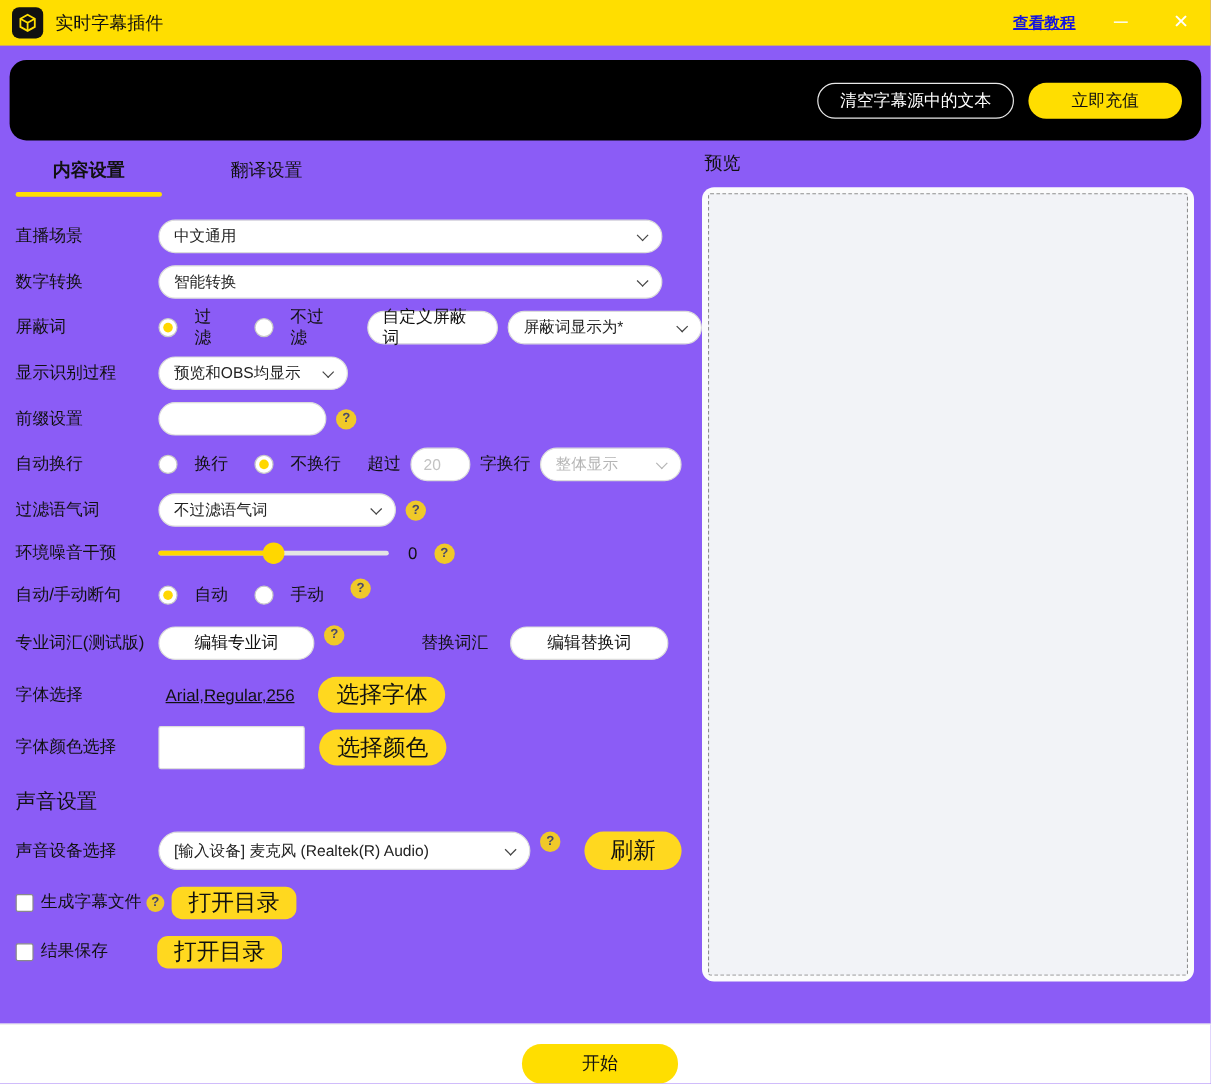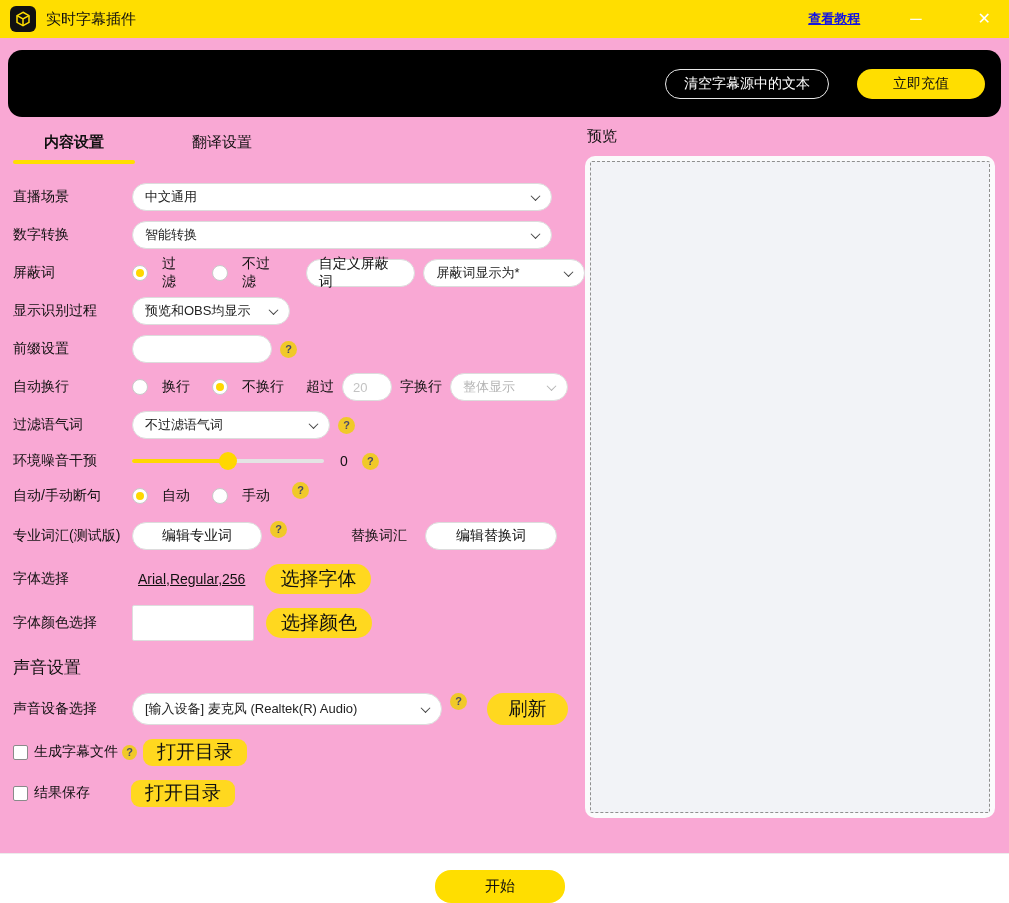--- a/index.html
+++ b/index.html
@@ -1,40 +1,40 @@
 <!DOCTYPE html>
 <html><head>
 <meta charset="utf-8">
 <style>
   * { margin:0; padding:0; box-sizing:border-box; }
   html,body { width:1009px; height:903px; }
   body {
     font-family:"Liberation Sans","DejaVu Sans",sans-serif;
     background:#fff; color:#111; overflow:hidden;
   }
-  .app { position:relative; width:1009px; height:903px; background:#f9a8d4; }
+  .app { position:relative; width:1009px; height:903px; background:#8b5cf6; }
 
   
   .titlebar {
     height:38px; background:#FFDE00; display:flex; align-items:center;
     padding:0 12px 0 10px; gap:10px;
   }
   .applogo {
     width:26px; height:26px; background:#111; border-radius:6px;
     display:flex; align-items:center; justify-content:center; flex:0 0 auto;
   }
   .apptitle { font-size:15px; font-weight:500; color:#101010; }
-  .titlebar-right { margin-left:auto; display:flex; align-items:center; gap:44px; }
+  .titlebar-right { margin-left:auto; display:flex; align-items:center; gap:26px; }
   .tutorial { font-size:13px; font-weight:700; color:#1414E0; text-decoration:underline; cursor:pointer; }
   .winbtn { color:#fff; font-size:16px; line-height:1; cursor:pointer; padding:2px 6px; }
 
   
   .banner {
     margin:12px 8px 0 8px; height:67px; background:#000; border-radius:14px;
-    display:flex; align-items:center; justify-content:flex-end; gap:28px; padding:0 16px;
+    display:flex; align-items:center; justify-content:flex-end; gap:12px; padding:0 16px;
   }
   .btn-ghost {
     height:30px; border:1px solid #e8e8e8; border-radius:15px; background:transparent;
     color:#fff; font-size:14px; padding:0 18px; display:flex; align-items:center; cursor:pointer;
   }
   .btn-recharge {
     height:30px; border-radius:15px; background:#FFDE00; color:#101010;
     font-size:14px; padding:0 16px; min-width:128px; display:flex; align-items:center;
     justify-content:center; cursor:pointer; font-weight:500;
   }

